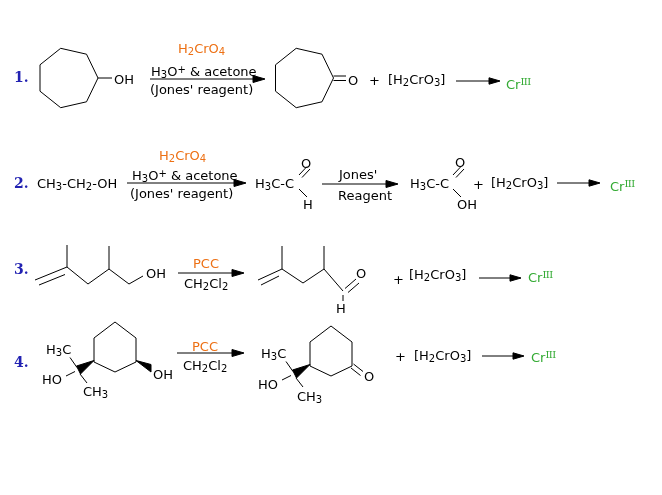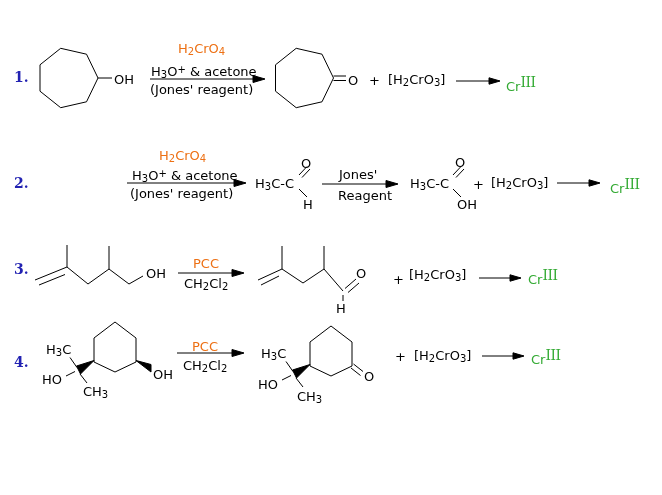--- a/index.html
+++ b/index.html
@@ -9,21 +9,21 @@
   }
   svg.bonds{position:absolute;left:0;top:0;}
   svg.bonds line, svg.bonds polyline, svg.bonds polygon{stroke:#000;stroke-width:1;fill:none;}
   svg.bonds polygon.head, svg.bonds polygon.wedge{fill:#000;stroke:#000;}
   .lbl{position:absolute;white-space:nowrap;line-height:18px;}
   .lbl sub{font-size:10px;vertical-align:-2px;}
   .lbl sup{font-size:10px;vertical-align:3px;}
   .num{font-family:"DejaVu Serif","Liberation Serif",serif;font-weight:bold;font-size:14px;color:#2222b2;}
   .orange{color:#ed7014;}
   .green{color:#33aa33;}
-  .green sup{font-family:"DejaVu Serif","Liberation Serif",serif;font-size:14px;vertical-align:4px;letter-spacing:-0.5px;}
+  .green sup{font-family:"DejaVu Serif","Liberation Serif",serif;font-size:10px;vertical-align:4px;letter-spacing:-0.5px;}
 </style>
 </head>
 <body>
 
 <div id="canvas">
 
   <svg class="bonds" width="662" height="495">
 
     <g>
       <polygon points="98,78 86.5,54.2 60.7,48.3 40,64.8 40,91.2 60.7,107.7 86.5,101.8"></polygon>
@@ -123,20 +123,21 @@
   <span class="lbl" style="left:114px;top:71px">OH</span>
   <span class="lbl orange" style="left:178px;top:40px">H<sub>2</sub>CrO<sub>4</sub></span>
   <span class="lbl" style="left:151px;top:61px">H<sub>3</sub>O<sup>+</sup> &amp; acetone</span>
   <span class="lbl" style="left:150px;top:81px">(Jones' reagent)</span>
   <span class="lbl" style="left:348px;top:72px">O</span>
   <span class="lbl" style="left:369px;top:72px">+</span>
   <span class="lbl" style="left:388px;top:71px">[H<sub>2</sub>CrO<sub>3</sub>]</span>
   <span class="lbl green" style="left:506px;top:73px">Cr<sup>III</sup></span>
 
   <span class="lbl num" style="left:14px;top:174px">2.</span>
+  <span class="lbl" style="left:37px;top:175px">CH<sub>3</sub>-CH<sub>2</sub>-OH</span>
   <span class="lbl orange" style="left:159px;top:147px">H<sub>2</sub>CrO<sub>4</sub></span>
   <span class="lbl" style="left:132px;top:165px">H<sub>3</sub>O<sup>+</sup> &amp; acetone</span>
   <span class="lbl" style="left:130px;top:185px">(Jones' reagent)</span>
   <span class="lbl" style="left:255px;top:175px">H<sub>3</sub>C-C</span>
   <span class="lbl" style="left:301px;top:155px">O</span>
   <span class="lbl" style="left:303px;top:196px">H</span>
   <span class="lbl" style="left:339px;top:166px">Jones'</span>
   <span class="lbl" style="left:338px;top:187px">Reagent</span>
   <span class="lbl" style="left:410px;top:175px">H<sub>3</sub>C-C</span>
   <span class="lbl" style="left:455px;top:154px">O</span>

